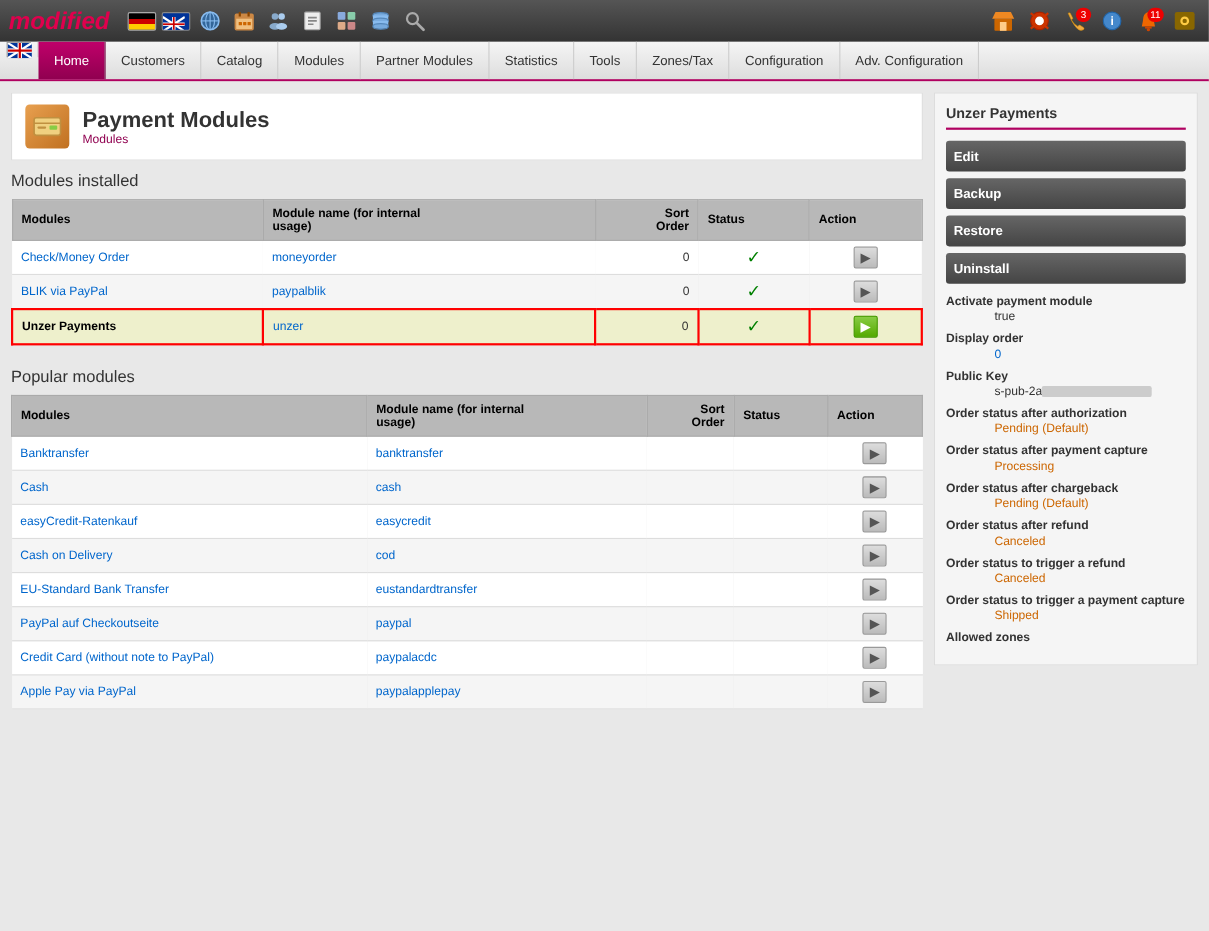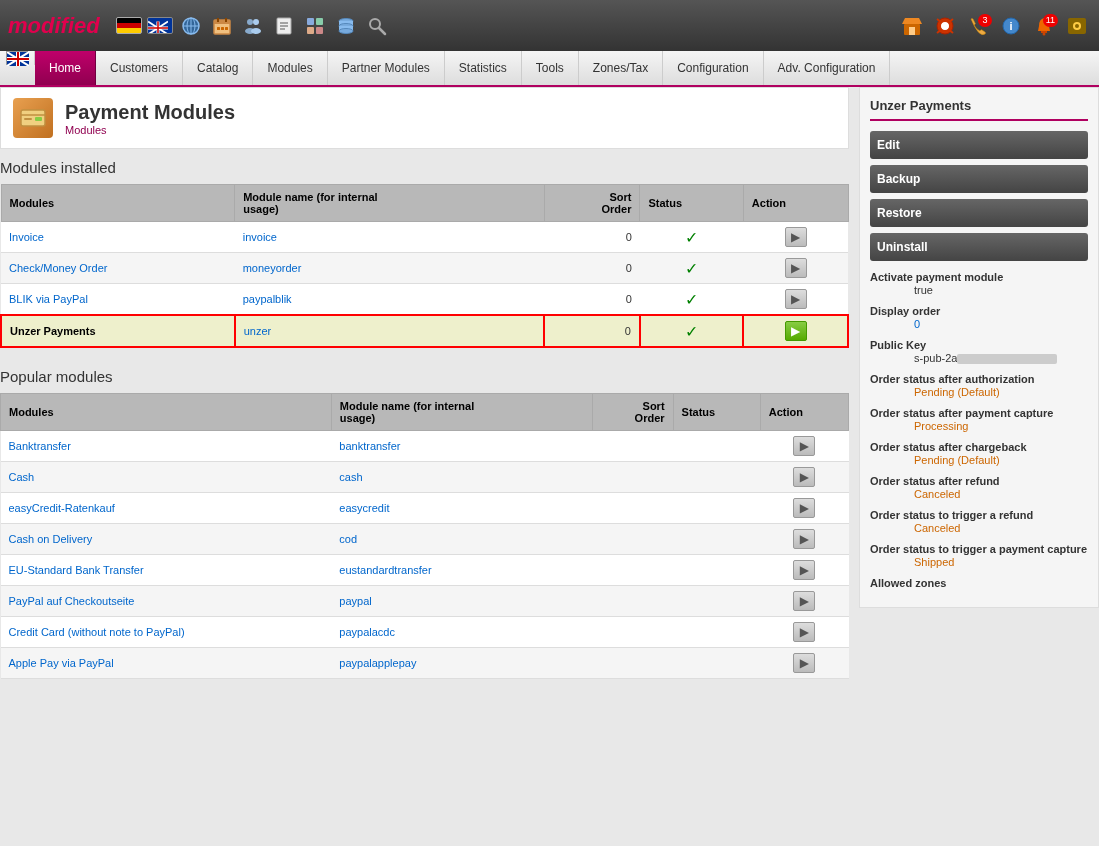--- a/index.html
+++ b/index.html
@@ -1,21 +1,21 @@
 <!DOCTYPE html>
 <html><head>
   <meta charset="utf-8">
   <style>
     * { margin: 0; padding: 0; box-sizing: border-box; }
     body { font-family: Arial, sans-serif; font-size: 12px; background: #e8e8e8; min-width: 1099px; }
 
     
     .top-bar {
       background: linear-gradient(to bottom, #555, #333);
-      height: 51px;
+      height: 38px;
       display: flex;
       align-items: center;
       padding: 0 8px;
       gap: 6px;
     }
     .logo { color: #e0004d; font-size: 22px; font-style: italic; font-weight: bold; margin-right: 10px; }
     .top-bar-icons { display: flex; align-items: center; gap: 5px; flex: 1; }
     .top-icon { width: 26px; height: 22px; display: flex; align-items: center; justify-content: center; cursor: pointer; }
     .top-icon svg { width: 20px; height: 20px; }
     .top-bar-right { display: flex; align-items: center; gap: 5px; margin-left: auto; }
@@ -43,21 +43,21 @@
       white-space: nowrap;
       text-decoration: none;
     }
     .nav-item.active {
       background: linear-gradient(to bottom, #c0006a, #900050);
       color: white;
       border-right: 1px solid #700040;
     }
 
     
-    .content-area { display: flex; padding: 0; gap: 10px; background: #e8e8e8; min-height: 770px; }
+    .content-area { display: flex; padding: 10px; gap: 10px; background: #e8e8e8; min-height: 770px; }
     .main-content { flex: 1; }
 
     
     .page-header { display: flex; align-items: center; gap: 12px; background: #fff; padding: 10px 12px; margin-bottom: 10px; border: 1px solid #ddd; }
     .page-icon { width: 40px; height: 40px; background: linear-gradient(135deg, #e8a050, #c07020); border-radius: 4px; display: flex; align-items: center; justify-content: center; }
     .page-title h1 { font-size: 20px; color: #333; font-weight: bold; }
     .page-title .breadcrumb { font-size: 11px; color: #900050; }
 
     
     .section-title { font-size: 15px; color: #333; margin-bottom: 8px; font-weight: normal; }
@@ -306,27 +306,20 @@
           <tr>
             <th>Modules</th>
             <th>Module name (for internal<br>usage)</th>
             <th class="right">Sort<br>Order</th>
             <th>Status</th>
             <th>Action</th>
           </tr>
         </thead>
         <tbody>
           <tr>
-            <td><a href="#">Invoice</a></td>
-            <td><a href="#">invoice</a></td>
-            <td class="sort">0</td>
-            <td class="status"><span class="status-green">✓</span></td>
-            <td class="action"><div class="arrow-btn">▶</div></td>
-          </tr>
-          <tr>
             <td><a href="#">Check/Money Order</a></td>
             <td><a href="#">moneyorder</a></td>
             <td class="sort">0</td>
             <td class="status"><span class="status-green">✓</span></td>
             <td class="action"><div class="arrow-btn">▶</div></td>
           </tr>
           <tr>
             <td><a href="#">BLIK via PayPal</a></td>
             <td><a href="#">paypalblik</a></td>
             <td class="sort">0</td>

